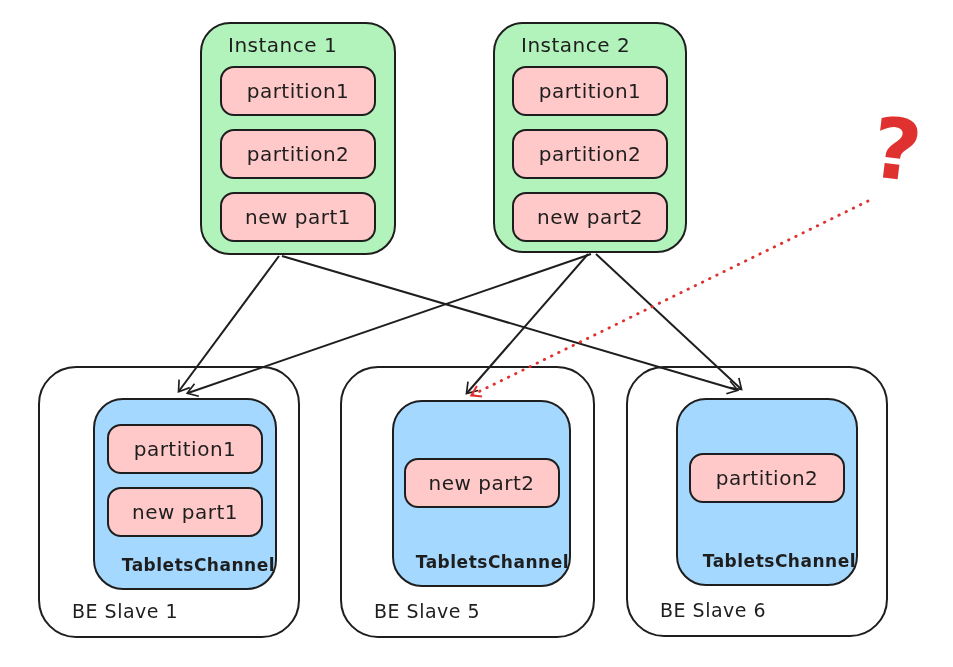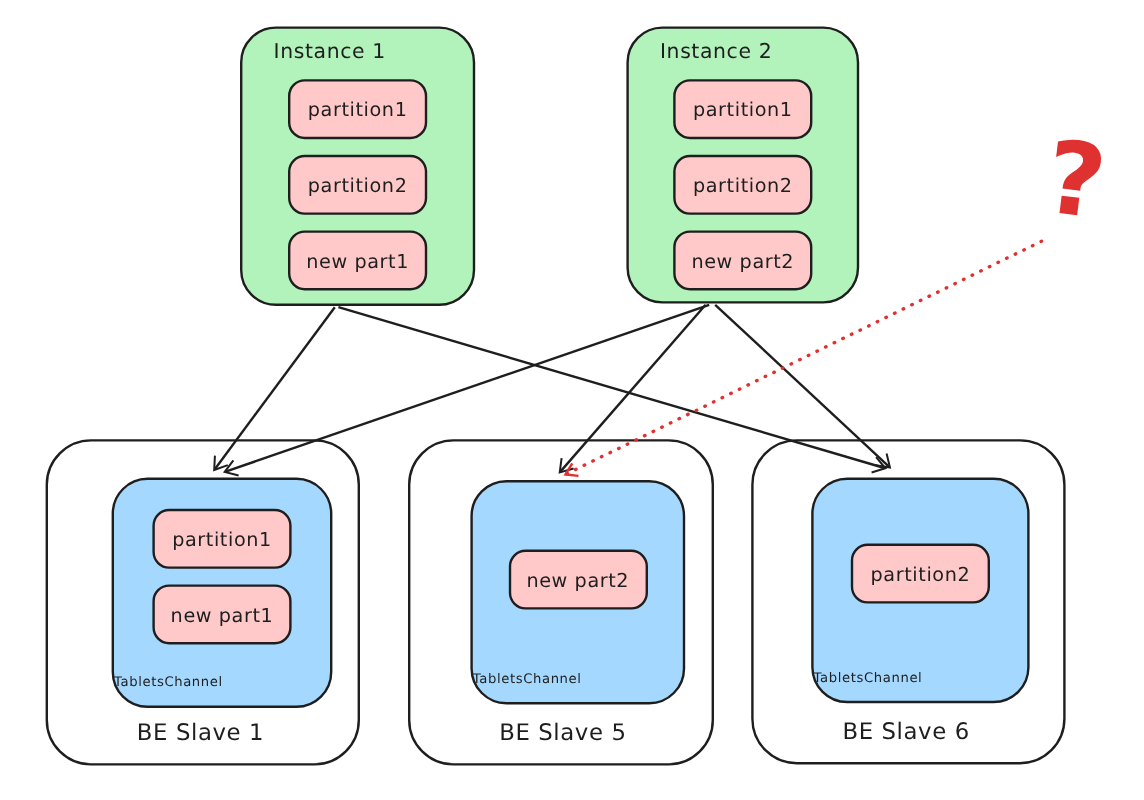--- a/index.html
+++ b/index.html
@@ -6,44 +6,44 @@
   .canvas{
     position:relative;width:953px;height:667px;
     background:var(--background,#ffffff);
     font-family:"DejaVu Sans","Liberation Sans",sans-serif;
     color:var(--stroke,#1e1e1e);
     overflow:hidden;
   }
   .box{position:absolute;box-sizing:border-box;border:2.2px solid var(--stroke,#1e1e1e);}
   
   .instance{background:var(--instance-fill,#b2f2bb);border-radius:30px;}
-  .instance-label{position:absolute;top:9px;left:26px;font-size:17px;letter-spacing:.5px;white-space:nowrap;}
+  .instance-label{position:absolute;top:9px;left:26px;font-size:20px;letter-spacing:.5px;white-space:nowrap;}
   .instance-parts{position:absolute;left:0;right:0;top:42px;display:flex;flex-direction:column;align-items:center;gap:13px;}
   
   .chip{
-    box-sizing:border-box;width:116px;height:50px;
+    box-sizing:border-box;width:156px;height:50px;
     background:var(--partition-fill,#ffc9c9);
     border:2.2px solid var(--stroke,#1e1e1e);border-radius:14px;
     display:flex;align-items:center;justify-content:center;
-    font-size:16px;letter-spacing:.5px;white-space:nowrap;
+    font-size:20px;letter-spacing:.5px;white-space:nowrap;
   }
   
   .be{background:#ffffff;border-radius:38px;}
-  .be-label{position:absolute;bottom:14px;left:32px;font-size:19px;letter-spacing:.5px;white-space:nowrap;margin-left:42px;}
+  .be-label{position:absolute;bottom:14px;left:32px;font-size:19px;letter-spacing:.5px;white-space:nowrap;}
   
   .channel{position:absolute;box-sizing:border-box;background:var(--channel-fill,#a5d8ff);
     border:2.2px solid var(--stroke,#1e1e1e);border-radius:30px;}
-  .channel-label{position:absolute;bottom:13px;left:0;right:0;text-align:left;font-size:11px;letter-spacing:.5px;white-space:nowrap;}
+  .channel-label{position:absolute;bottom:13px;left:0;right:0;text-align:right;font-size:17px;letter-spacing:.5px;white-space:nowrap;font-weight:bold;}
   .channel-parts{position:absolute;left:0;right:0;display:flex;flex-direction:column;align-items:center;gap:13px;}
   #channel-parts-1{top:24px;}
   #channel-parts-2{top:56px;}
   #channel-parts-3{top:53px;}
   
   #instance-1{left:200px;top:22px;width:196px;height:233px;}
-  #instance-2{left:522px;top:22px;width:194px;height:231px;}
+  #instance-2{left:493px;top:22px;width:194px;height:231px;}
   #be-1{left:38px;top:366px;width:262px;height:272px;}
   #be-2{left:340px;top:366px;width:255px;height:272px;}
   #be-3{left:626px;top:366px;width:262px;height:271px;}
   #channel-1{left:53px;top:30px;width:184px;height:192px;}
   #channel-2{left:50px;top:32px;width:179px;height:187px;}
   #channel-3{left:48px;top:30px;width:182px;height:188px;}
   
   .question{
     position:absolute;left:860px;top:104px;width:72px;height:100px;
     color:var(--arrow-red,#e03131);font-size:84px;font-weight:bold;line-height:92px;

